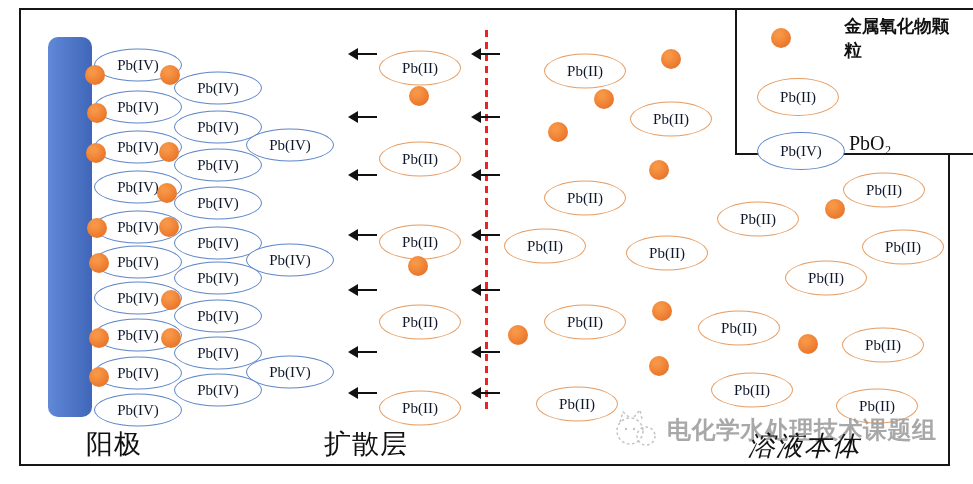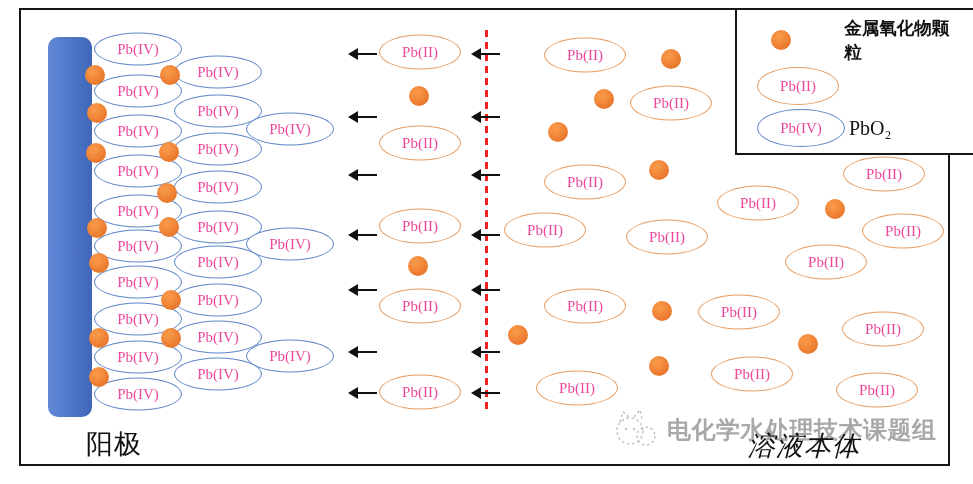--- a/index.html
+++ b/index.html
@@ -11,21 +11,21 @@
 
   
   .anode{position:absolute;left:48px;top:37px;width:44px;height:380px;border-radius:10px;
          background:linear-gradient(to right,#6189d8,#3f66b8);}
 
   
   .abs{position:absolute;transform:translate(-50%,-50%);}
 
   
   .ellipse{display:flex;align-items:center;justify-content:center;background:#fff;border-radius:50%;
-           font-size:15px;color:#ec4899;white-space:nowrap;}
+           font-size:15px;color:#0f172a;white-space:nowrap;margin-top:16px;}
   .pbiv{width:86px;height:31px;border:1.6px solid #5e86c8;}
   .pbii{width:80px;height:33px;border:1.6px solid #e79d62;}
 
   
   .particle{width:20px;height:20px;border-radius:50%;
             background:radial-gradient(circle at 38% 32%, #f79646 15%, #ed7d31 60%, #d96a1e 100%);}
 
   
   .arrow{width:30px;height:12px;}
   .arrow .head{position:absolute;left:0;top:0;width:0;height:0;
@@ -196,20 +196,21 @@
       <div class="particle abs" style="left: 558px; top: 132px;"></div>
       <div class="particle abs" style="left: 659px; top: 170px;"></div>
       <div class="particle abs" style="left: 835px; top: 209px;"></div>
       <div class="particle abs" style="left: 662px; top: 311px;"></div>
       <div class="particle abs" style="left: 518px; top: 335px;"></div>
       <div class="particle abs" style="left: 659px; top: 366px;"></div>
       <div class="particle abs" style="left: 808px; top: 344px;"></div>
     </div>
 
   <div class="region-label" style="left:42px;top:426px;">阳极</div>
+  <div class="region-label" style="left:280px;top:426px;">扩散层</div>
   <div class="region-label" style="left:704px;top:428px;font-style:italic;">溶液本体</div>
 
   <span class="watermark-logo">
     <svg width="48" height="42" viewBox="0 0 48 42">
       <g fill="none" stroke="#b5b5b5" stroke-width="1.5" stroke-dasharray="2.6 2.6">
         <circle cx="18" cy="23" r="13"></circle>
         <circle cx="34" cy="28" r="9"></circle>
         <path d="M8 14 L11 4 L18 10"></path>
         <path d="M22 9 L28 2 L30 11"></path>
       </g>

